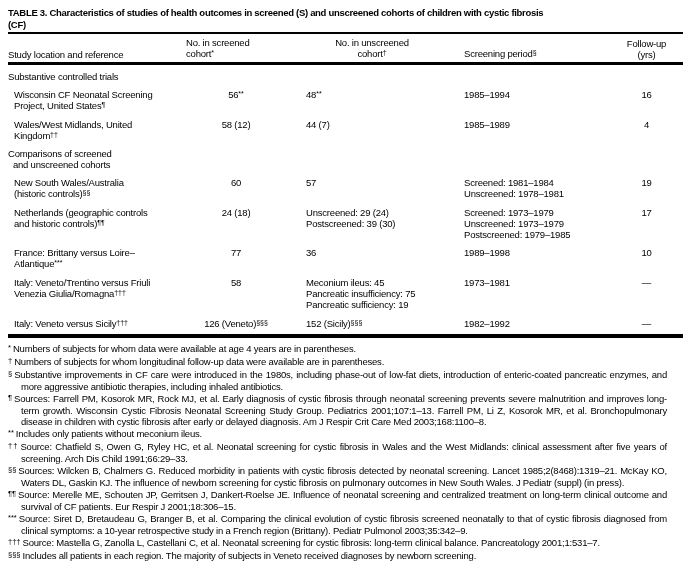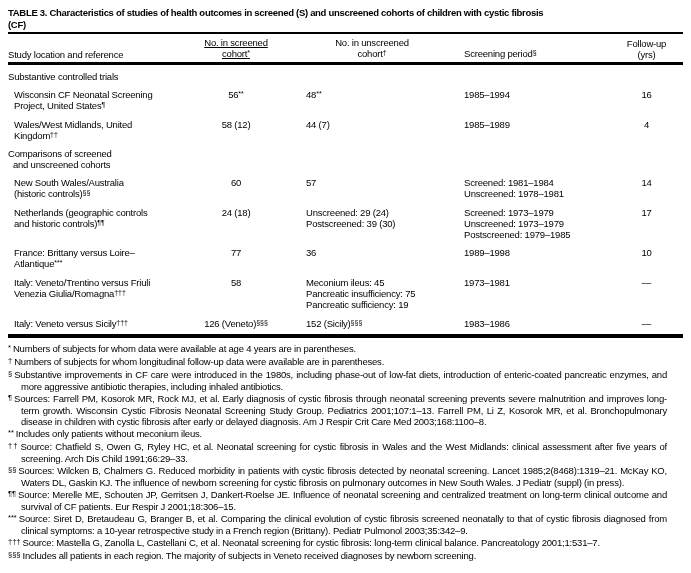--- a/index.html
+++ b/index.html
@@ -38,21 +38,21 @@
     font-weight: normal;
     font-size: 9.5px;
     line-height: 11px;
     letter-spacing: -0.2px;
     vertical-align: bottom;
     padding: 3px 0 2px 0;
     border-bottom: 3px solid #000;
     white-space: pre-line;
   }
   th.h-study   { text-align: left; }
-  th.h-scr     { text-align: center; text-decoration: underline; }
+  th.h-scr     { text-align: left; }
   th.h-unscr   { }
   th.h-period  { text-align: left; padding-left: 6px; }
   th.h-follow  { text-align: center; }
 
   tbody td {
     font-size: 9.5px;
     line-height: 11px;
     letter-spacing: -0.2px;
     vertical-align: top;
     padding: 7px 0 0 0;
@@ -148,21 +148,21 @@
 &nbsp;&nbsp;and unscreened cohorts</td>
       </tr>
 
       <tr>
         <td class="study"><span>New South Wales/Australia
 (historic controls)</span><span class="sup">§§</span></td>
         <td class="scr"><span>60</span><span class="sup"></span></td>
         <td class="unscr"><span>57</span><span class="sup"></span></td>
         <td class="period">Screened: 1981–1984
 Unscreened: 1978–1981</td>
-        <td class="follow">14</td>
+        <td class="follow">19</td>
       </tr>
 
       <tr>
         <td class="study"><span>Netherlands (geographic controls
 and historic controls)</span><span class="sup">¶¶</span></td>
         <td class="scr"><span>24 (18)</span><span class="sup"></span></td>
         <td class="unscr"><span>Unscreened: 29 (24)
 Postscreened: 39 (30)</span><span class="sup"></span></td>
         <td class="period">Screened: 1973–1979
 Unscreened: 1973–1979
@@ -187,21 +187,21 @@
 Pancreatic insufficiency: 75
 Pancreatic sufficiency: 19</span><span class="sup"></span></td>
         <td class="period">1973–1981</td>
         <td class="follow">—</td>
       </tr>
 
       <tr class="last">
         <td class="study"><span>Italy: Veneto versus Sicily</span><span class="sup">†††</span></td>
         <td class="scr"><span>126 (Veneto)</span><span class="sup">§§§</span></td>
         <td class="unscr"><span>152 (Sicily)</span><span class="sup">§§§</span></td>
-        <td class="period">1983–1986</td>
+        <td class="period">1982–1992</td>
         <td class="follow">—</td>
       </tr>
 
     </tbody>
   </table>
 </div>
 
 <div class="footnotes">
   <div class="fn"><span class="fnm">*</span><span>Numbers of subjects for whom data were available at age 4 years are in parentheses.</span></div>
   <div class="fn"><span class="fnm">†</span><span>Numbers of subjects for whom longitudinal follow-up data were available are in parentheses.</span></div>

